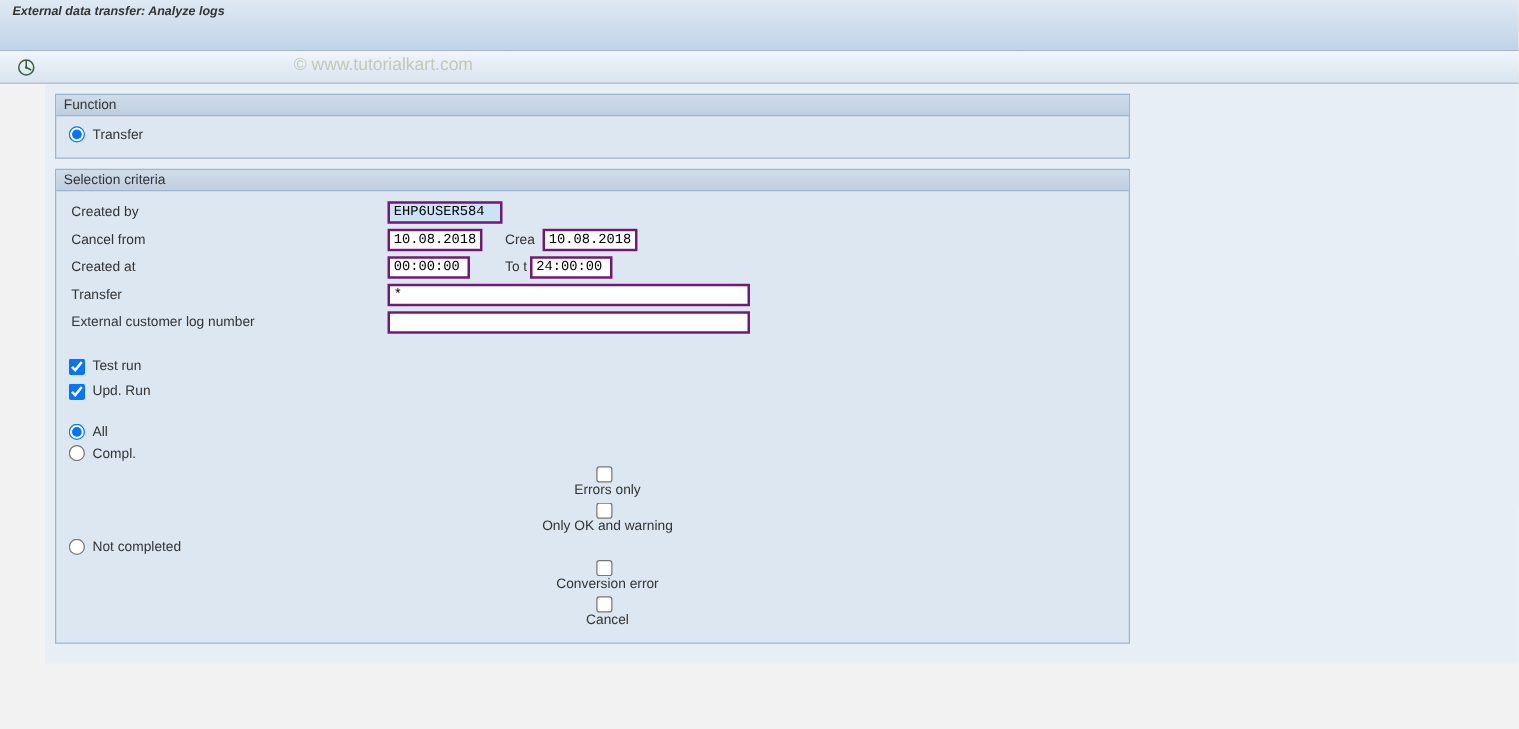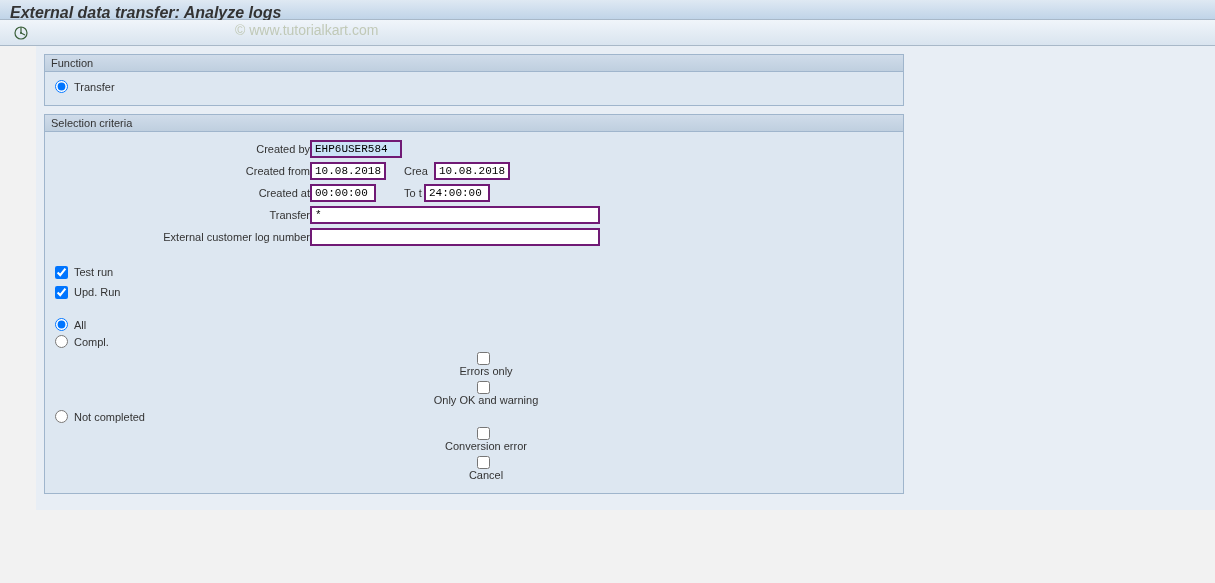--- a/index.html
+++ b/index.html
@@ -7,25 +7,25 @@
       font-family: Arial, sans-serif;
       font-size: 11px;
       background: #f2f2f2;
       color: #333;
       width: 1215px;
     }
     .titlebar {
       background: linear-gradient(to bottom, #dfe9f3 0%, #c0d4e8 100%);
       border-bottom: 1px solid #a8b8c8;
       padding: 4px 10px 4px 10px;
-      font-size: 16px;
+      font-size: 10px;
       font-weight: bold;
       font-style: italic;
       color: #333;
-      height: 20px;
+      height: 41px;
     }
     .toolbar {
       background: linear-gradient(to bottom, #f0f5fa 0%, #d9e4ef 100%);
       border-bottom: 1px solid #a8b8c8;
       padding: 3px 10px;
       height: 26px;
       display: flex;
       align-items: center;
       position: relative;
     }
@@ -79,21 +79,20 @@
     }
     .form-row {
       display: flex;
       align-items: center;
       padding: 2px 0;
       min-height: 22px;
     }
     .form-label {
       width: 255px;
       padding-left: 2px;
-      text-align: right;
     }
     .text-input {
       border: 2px solid #701a75;
       background: #fff;
       padding: 1px 3px;
       font-family: 'Courier New', monospace;
       font-size: 11px;
       height: 18px;
     }
     .text-input.highlight {
@@ -155,21 +154,21 @@
   <div class="groupbox">
     <div class="groupbox-header">Selection criteria</div>
     <div class="groupbox-body">
 
       <div class="form-row">
         <span class="form-label">Created by</span>
         <input class="text-input highlight w-user" value="EHP6USER584" style="">
       </div>
 
       <div class="form-row">
-        <span class="form-label">Created from</span>
+        <span class="form-label">Cancel from</span>
         <input class="text-input w-date" value="10.08.2018" style="">
         <span class="mid-label">Crea</span>
         <input class="text-input w-date" value="10.08.2018" style="">
       </div>
 
       <div class="form-row">
         <span class="form-label">Created at</span>
         <input class="text-input w-time" value="00:00:00" style="">
         <span class="mid-label" style="padding-left:28px">To t</span>
         <input class="text-input w-time" value="24:00:00" style="">

